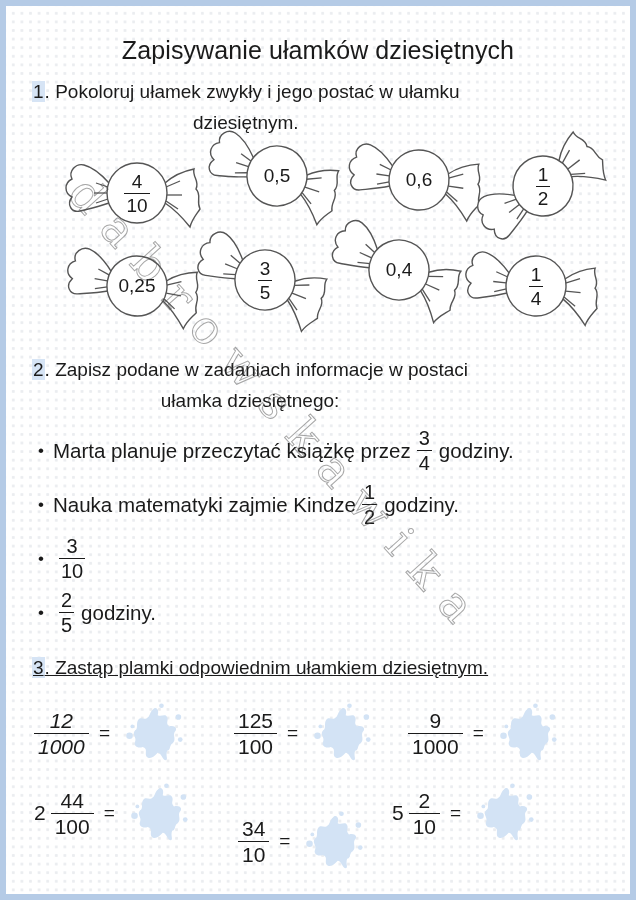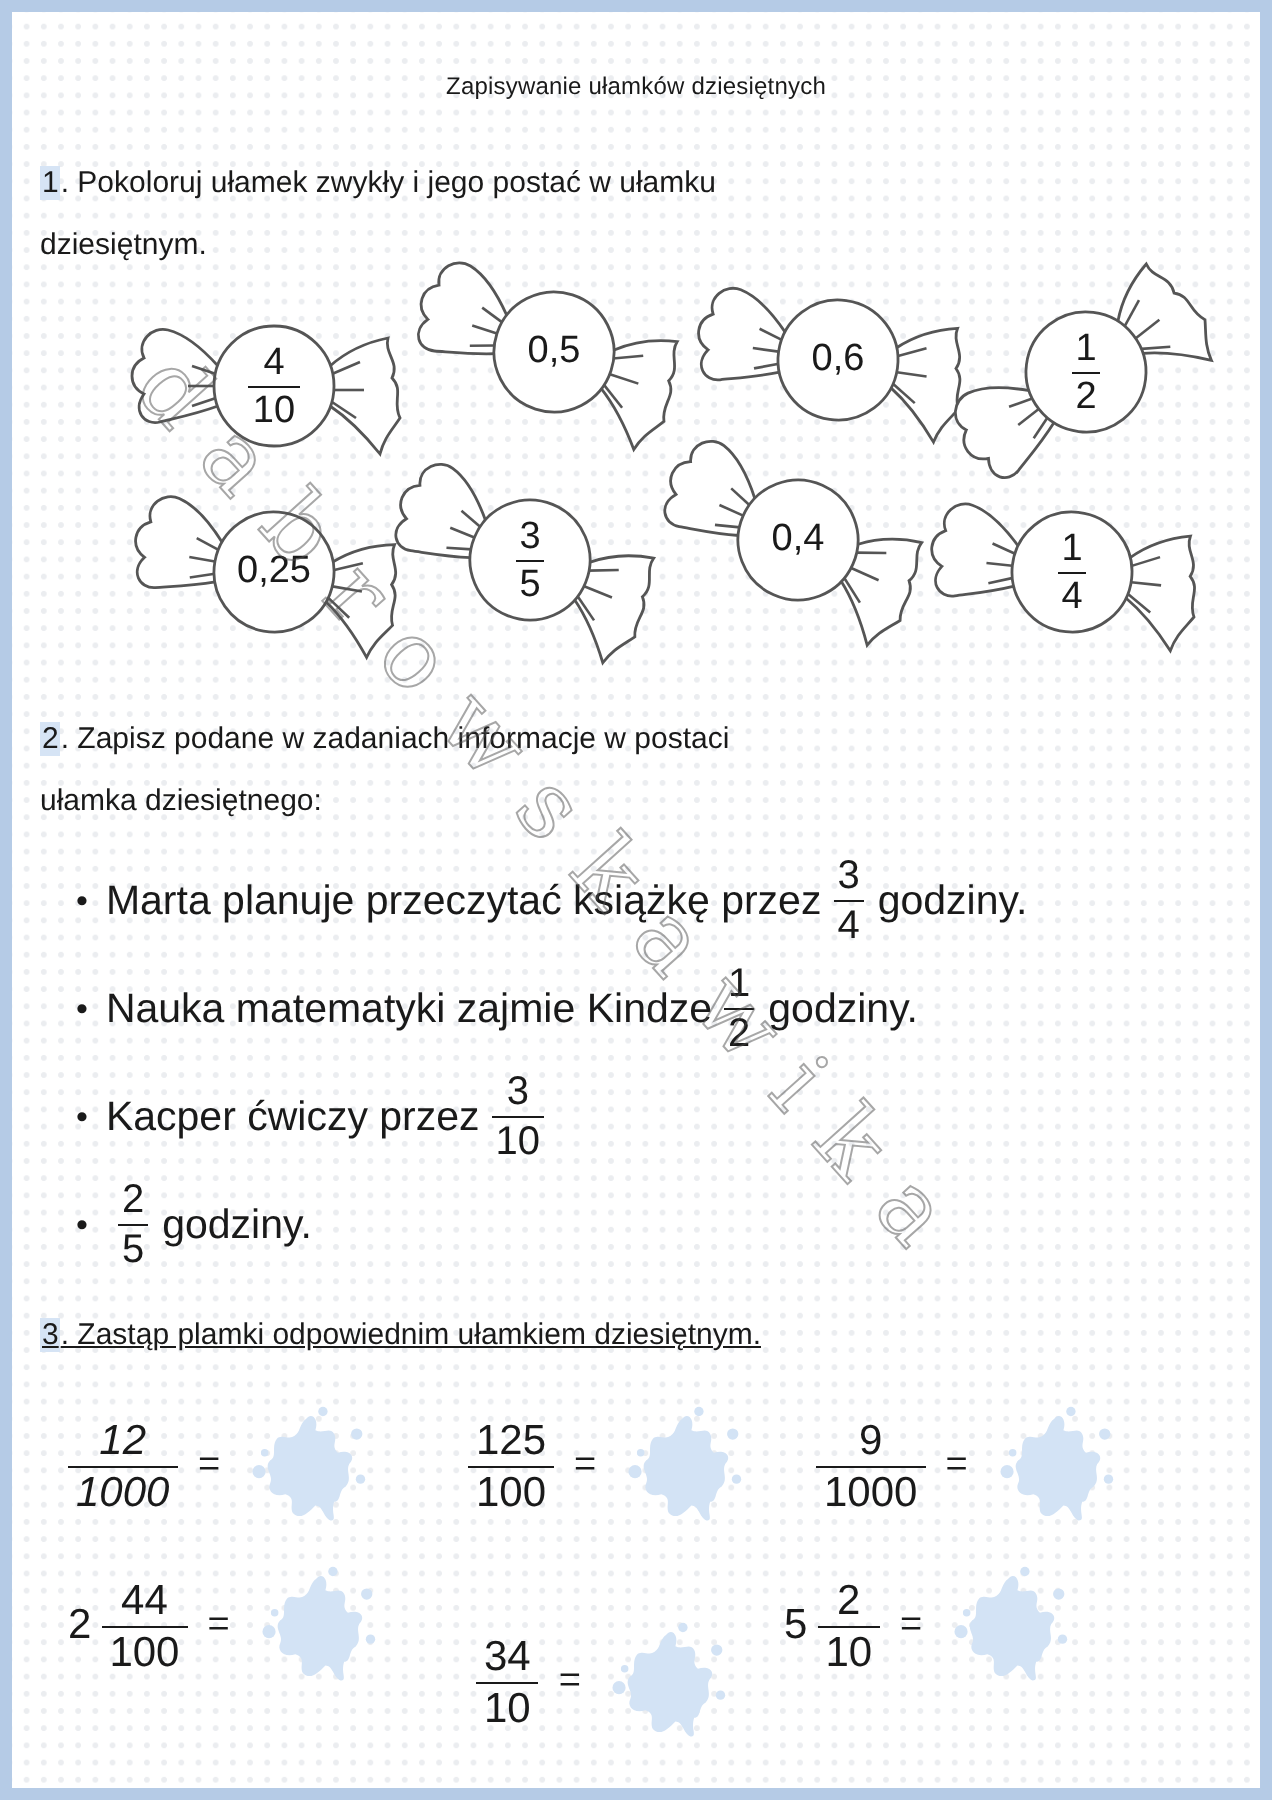--- a/index.html
+++ b/index.html
@@ -12,24 +12,24 @@
   .page {
     position: absolute; left: 6px; top: 6px; width: 624px; height: 888px;
     background-color: #ffffff;
     background-image: radial-gradient(circle, #ebedf0 1.3px, transparent 1.6px);
     background-size: 8.6px 8.6px;
     background-position: 3px 3px;
     overflow: hidden;
   }
   .title {
     position: absolute; left: 0; right: 0; top: 30px; text-align: center;
-    font-size: 12px; letter-spacing: 0.1px;
+    font-size: 25px; letter-spacing: 0.1px;
   }
   .task-text {
-    position: absolute; left: 14px; font-size: 15px; line-height: 31px;
+    position: absolute; left: 26px; font-size: 19px; line-height: 31px; text-align: center;
   }
   .num {
     background: #d6e4f5; padding: 0 1px;
   }
   
   .candy { position: absolute; }
   .candy svg { position: absolute; left: 0; top: 0; overflow: visible; }
   .candy-label {
     position: absolute; display: flex; align-items: center; justify-content: center;
     font-size: 19px; text-align: center;
@@ -196,21 +196,20 @@
     <span>Nauka matematyki zajmie Kindze</span>
     <span class="frac">
         <span class="n">1</span>
         <span class="d">2</span>
       </span>
     <span>godziny.</span>
   </div>
 
   <div class="bullet" style="top:530px;">
     <span class="dot">•</span>
-    <span>Kacper ćwiczy przez</span>
     <span class="frac">
         <span class="n">3</span>
         <span class="d">10</span>
       </span>
   </div>
 
   <div class="bullet" style="top:584px;">
     <span class="dot">•</span>
     <span class="frac">
         <span class="n">2</span>

